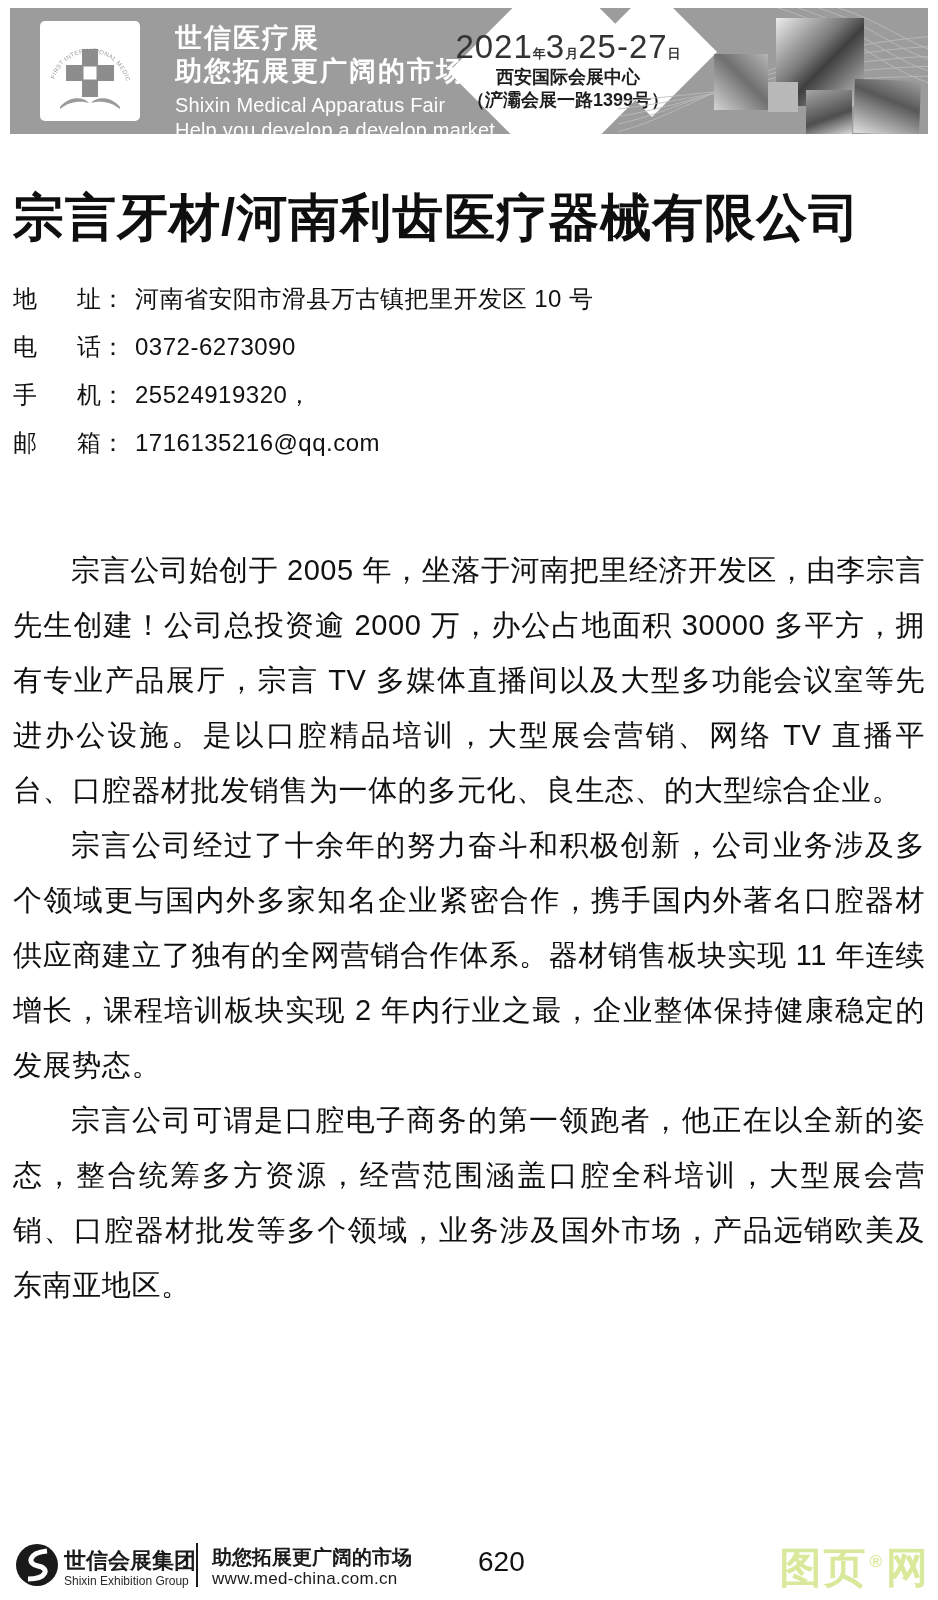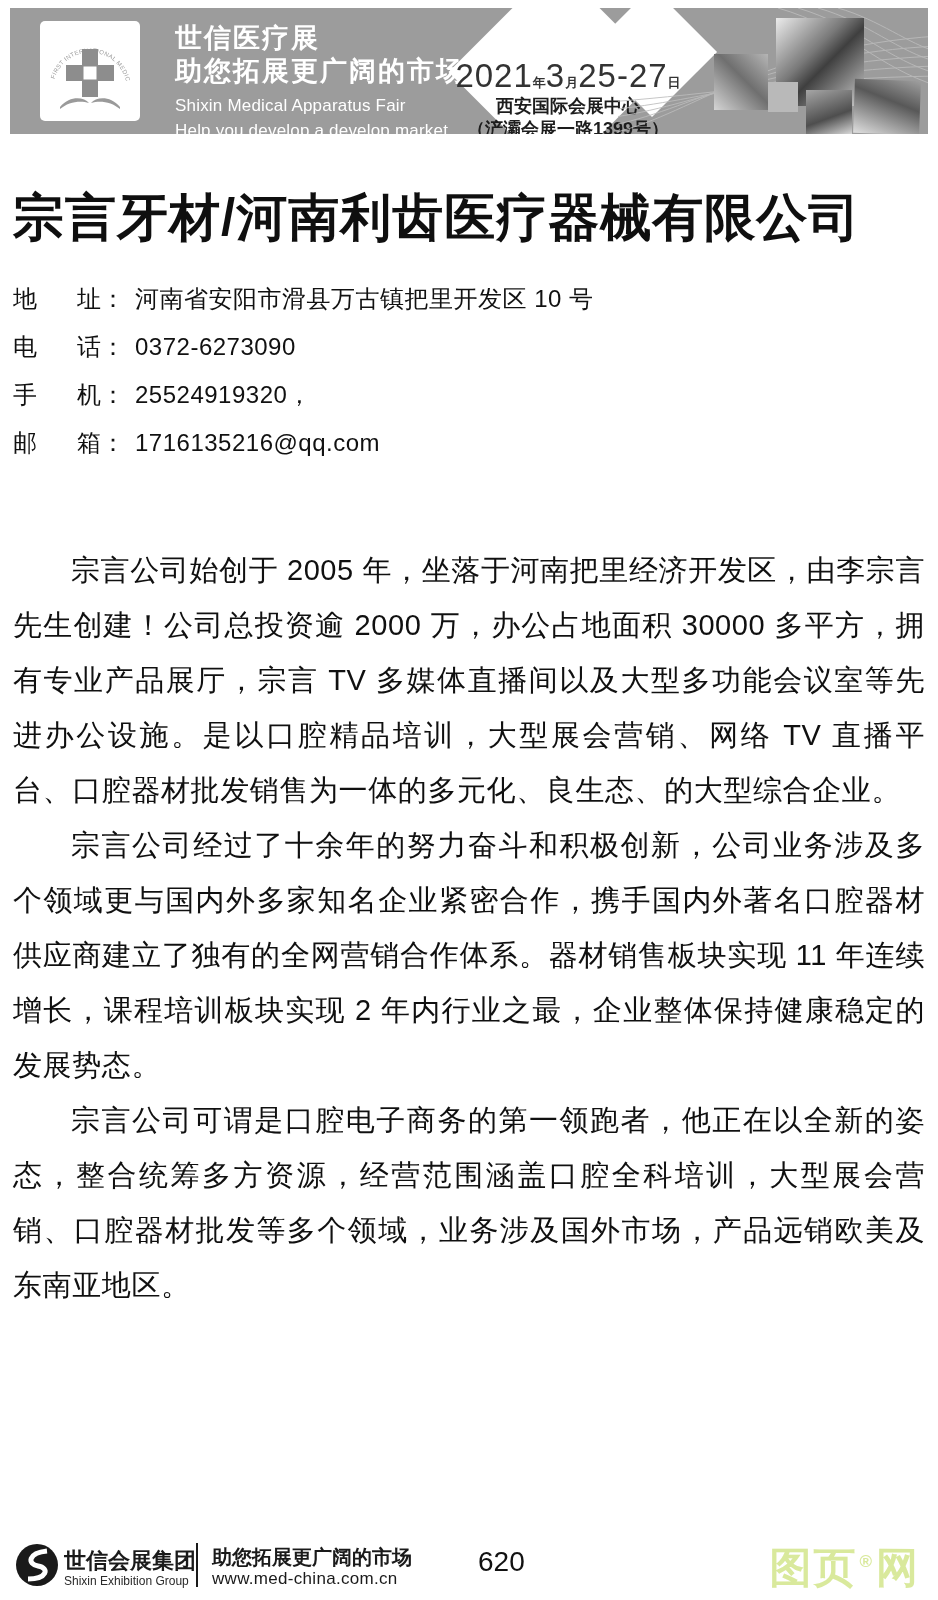--- a/index.html
+++ b/index.html
@@ -13,29 +13,29 @@
   .banner {
     position:absolute; left:10px; top:8px; width:918px; height:126px;
     background:#9c9c9c; overflow:hidden;
   }
   .logo-box {
     position:absolute; left:30px; top:13px; width:100px; height:100px;
     background:#ffffff; border-radius:5px;
   }
   .fair-text { position:absolute; left:165px; top:14px; color:#ffffff; }
   .fair-text .cn { font-size:27px; font-weight:bold; letter-spacing:2px; line-height:33px; }
-  .fair-text .en { font-size:17px; line-height:19px; letter-spacing:.2px; margin-top:6px; }
+  .fair-text .en { font-size:20px; line-height:19px; letter-spacing:.2px; margin-top:6px; }
   .fair-text .en-block { margin-top:8px; }
 
   .diamond-area { position:absolute; left:418px; top:0; width:280px; height:126px; }
   .diamond { position:absolute; background:#ffffff; }
   .d-small { width:92px; height:92px; left:178px; top:-2px; transform:rotate(45deg); }
   .d-big   { width:152px; height:152px; left:52px; top:-12px; transform:rotate(45deg); }
   .event-text { position:absolute; left:0; top:20px; width:280px; text-align:center; color:#2e2e2e; }
-  .date-line { white-space:nowrap; color:#333333;margin-top:29px; }
+  .date-line { white-space:nowrap; color:#333333; }
   .date-num { font-size:33px; font-weight:500; letter-spacing:1px; }
   .date-unit { font-size:13px; font-weight:bold; }
   .venue-line { font-size:18px; font-weight:bold; color:#1d1d1d; line-height:23px; }
 
   .collage { position:absolute; right:0; top:0; width:250px; height:126px; }
   .swoosh { position:absolute; left:-60px; top:0; }
   .photo { position:absolute; }
   .photo.p1 { left:98px;  top:10px; width:88px; height:88px;
               background:linear-gradient(135deg,#ececec 0%,#7a7a7a 40%,#3f3f3f 55%,#cfcfcf 100%); }
   .photo.p2 { left:36px;  top:46px; width:54px; height:56px;
@@ -66,21 +66,21 @@
   .f-logo { position:absolute; left:14px; bottom:12px; }
   .f-name { position:absolute; left:64px; bottom:12px; }
   .f-name .cn { font-size:22px; font-weight:bold; color:#1a1a1a; line-height:26px; }
   .f-name .en { font-size:12px; color:#2a2a2a; line-height:14px; }
   .f-divider { position:absolute; left:196px; bottom:13px; width:2px; height:44px; background:#1a1a1a; }
   .f-slogan { position:absolute; left:212px; bottom:12px; }
   .f-slogan .cn { font-size:20px; font-weight:bold; color:#1a1a1a; line-height:25px; }
   .f-slogan .url { font-size:17px; color:#1a1a1a; line-height:18px; letter-spacing:.3px; }
   .f-page { position:absolute; left:478px; bottom:22px; font-size:28px; color:#111111; }
   .watermark {
-    position:absolute; right:18px; bottom:4px; font-weight:bold; font-size:42px;
+    position:absolute; right:8px; bottom:4px; font-weight:bold; font-size:42px;
     color:#d9e99c; letter-spacing:2px; white-space:nowrap;
   }
   .watermark sup { font-size:17px; vertical-align:super; margin:0 2px; }
 </style>
 </head>
 <body>
 
 <div class="page">
 
   <div class="banner">

